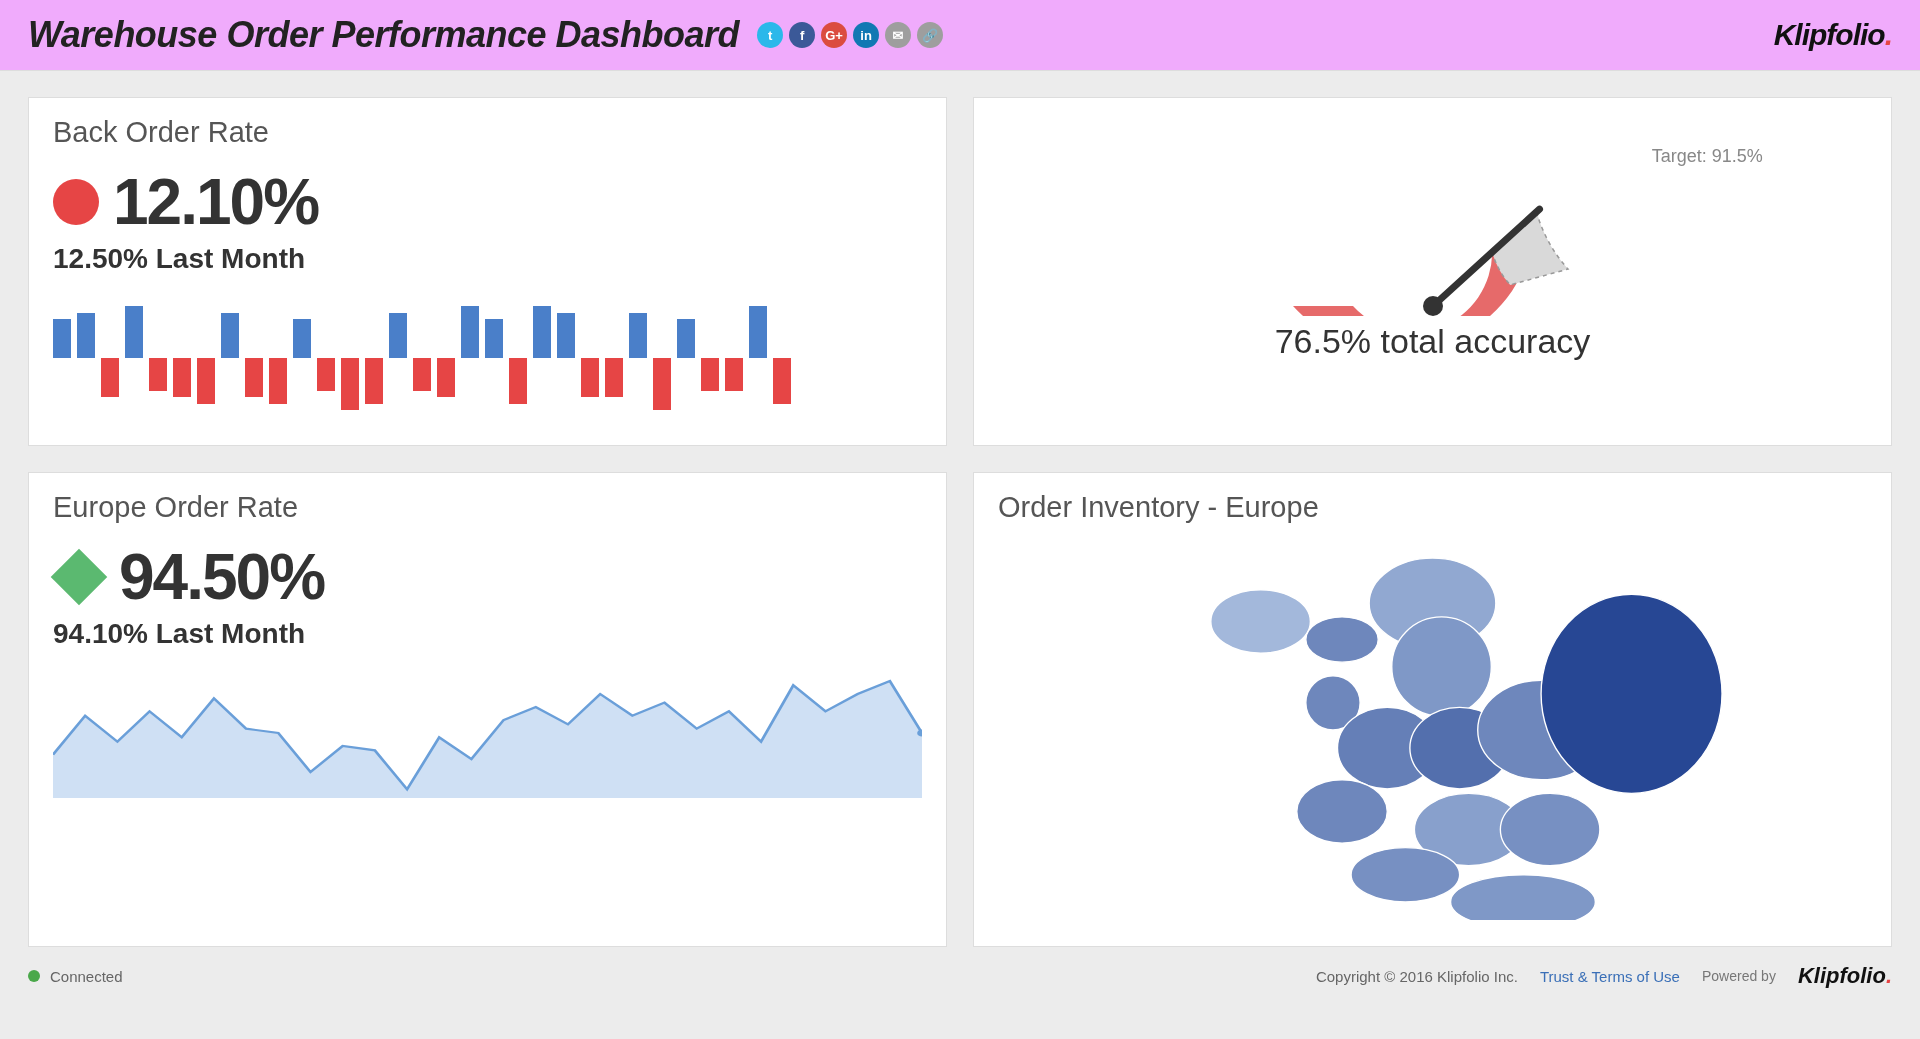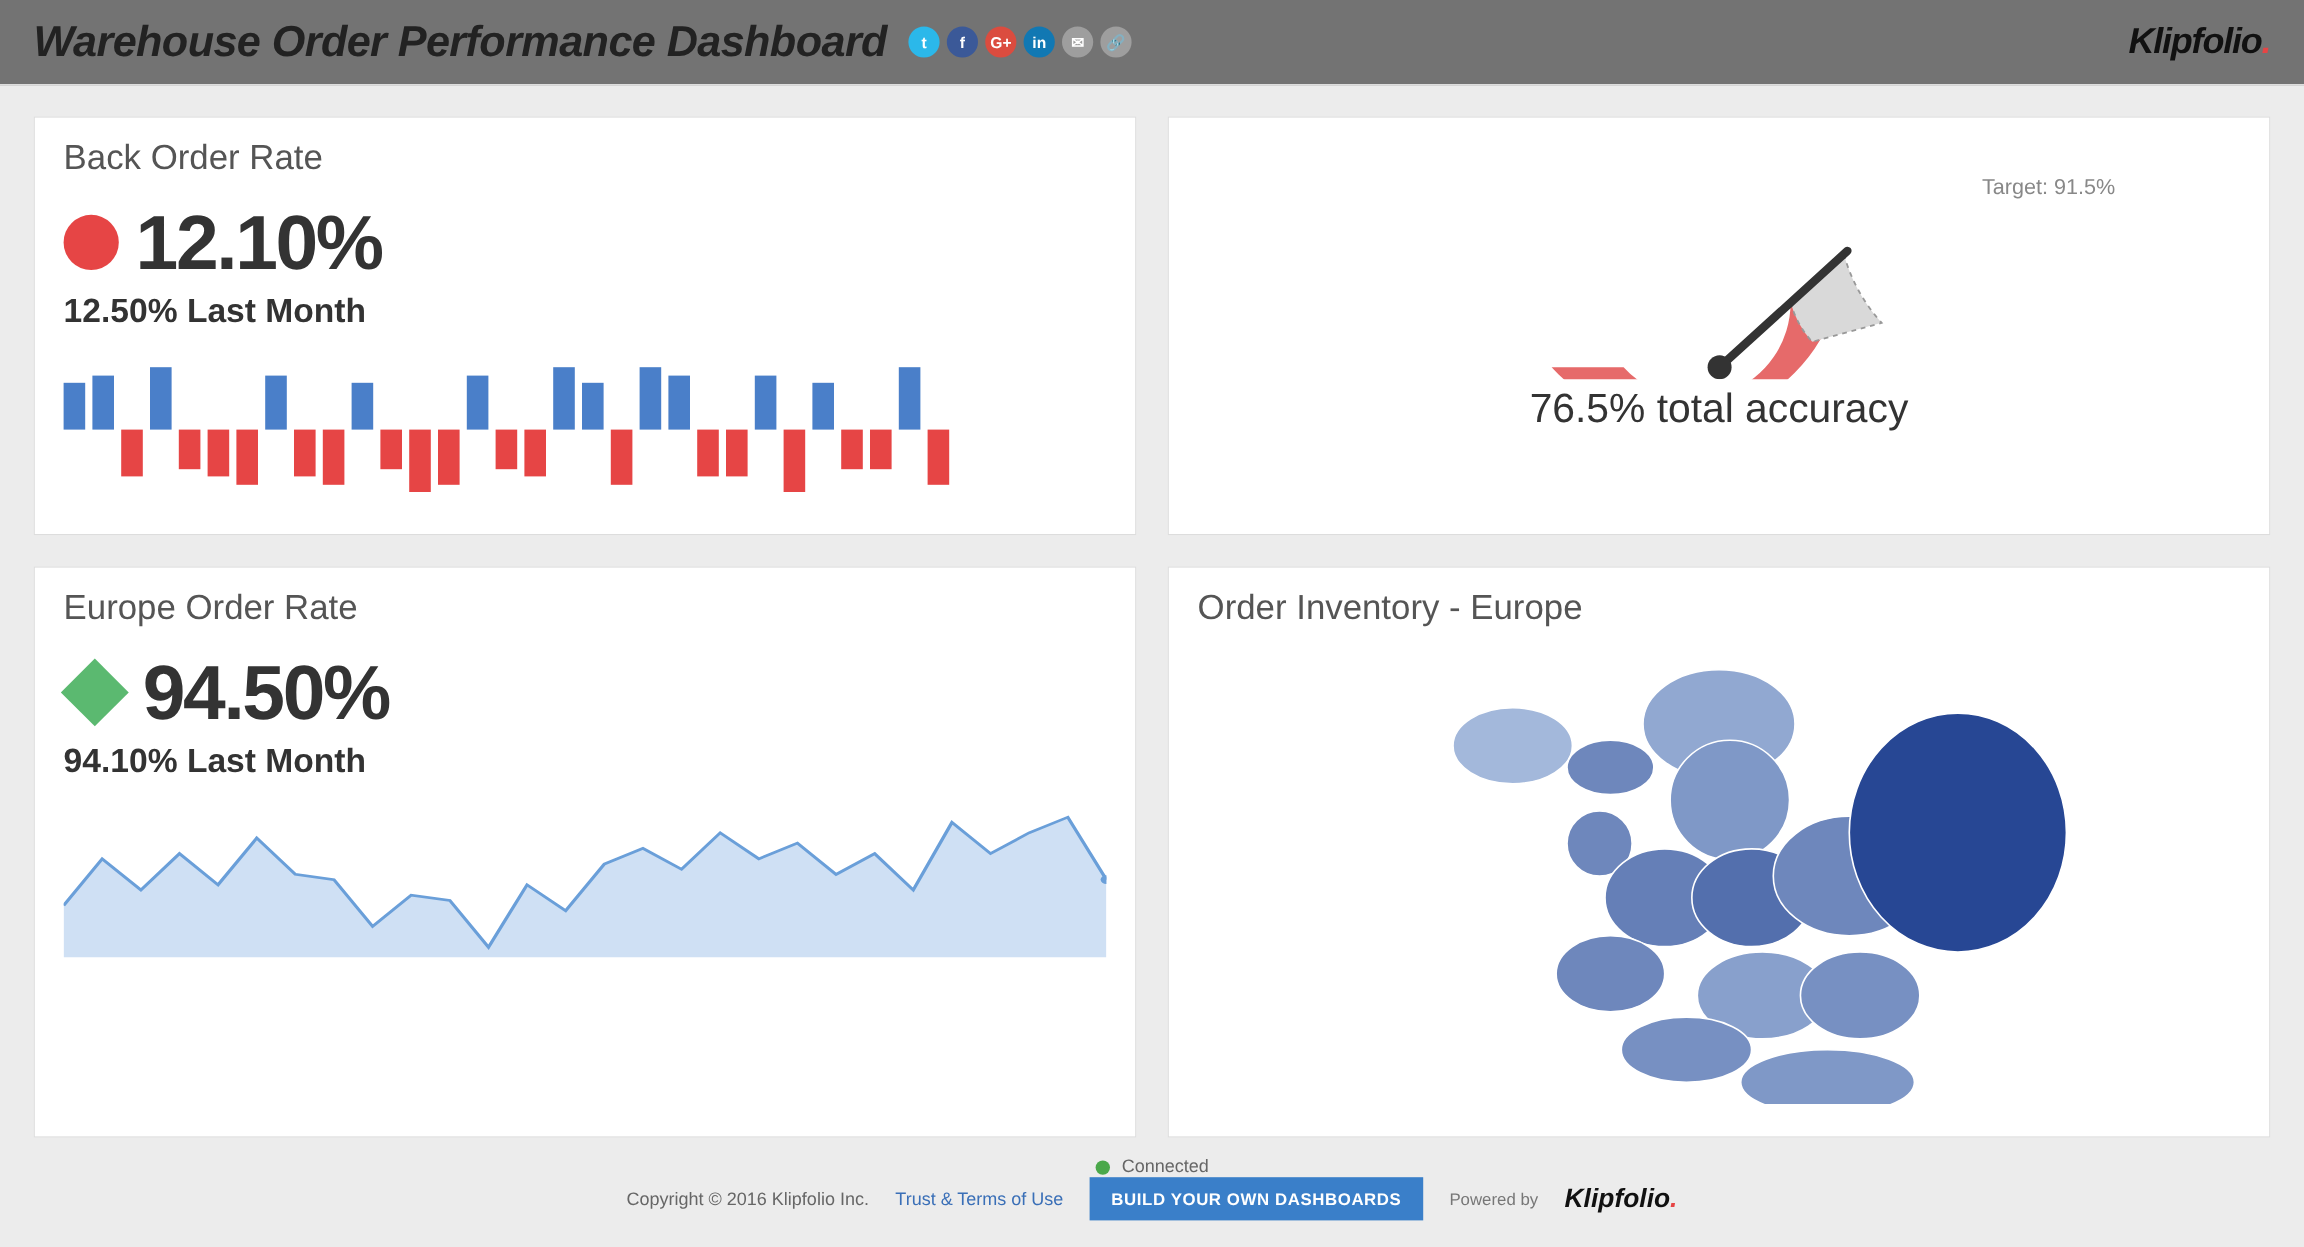--- a/index.html
+++ b/index.html
@@ -5,21 +5,21 @@
   * { box-sizing: border-box; margin: 0; padding: 0; }
   html, body { width: 100%; height: 100%; }
   body {
     font-family: "Segoe UI", "Helvetica Neue", Arial, sans-serif;
     background: #ececec;
     color: #333;
   }
 
   
   .header {
-    background: #737373;
+    background: #f0abfc;
     border-bottom: 1px solid #ddd;
     padding: 14px 28px;
     display: flex;
     align-items: center;
     justify-content: space-between;
   }
   .header-left { display: flex; align-items: center; gap: 18px; }
   .page-title {
     font-size: 36px;
     font-weight: 800;
@@ -123,21 +123,20 @@
   .europe-map { width: 100%; height: 380px; }
 
   
   .footer {
     display: flex;
     justify-content: space-between;
     align-items: center;
     padding: 16px 28px 22px 28px;
     font-size: 15px;
     color: #666;
-    flex-direction: column;
   }
   .footer-left { display: flex; align-items: center; gap: 10px; }
   .status-dot { width: 12px; height: 12px; border-radius: 50%; background: #4aa84a; }
   .footer-right { display: flex; align-items: center; gap: 22px; }
   .footer-link { color: #3a6fb7; text-decoration: none; cursor: pointer; }
   .cta-button {
     background: #3a7fc9;
     color: #fff;
     font-weight: 700;
     font-size: 14px;
@@ -423,17 +422,16 @@
 </div>
 
 <div class="footer">
   <div class="footer-left">
     <span class="status-dot"></span>
     <span>Connected</span>
   </div>
   <div class="footer-right">
     <span>Copyright © 2016 Klipfolio Inc.</span>
     <a class="footer-link">Trust &amp; Terms of Use</a>
-    <button class="cta-button">BUILD YOUR OWN DASHBOARDS</button>
     <span class="powered-by">Powered by</span>
     <span class="footer-logo">Klipfolio</span>
   </div>
 </div>
 
 </body></html>

